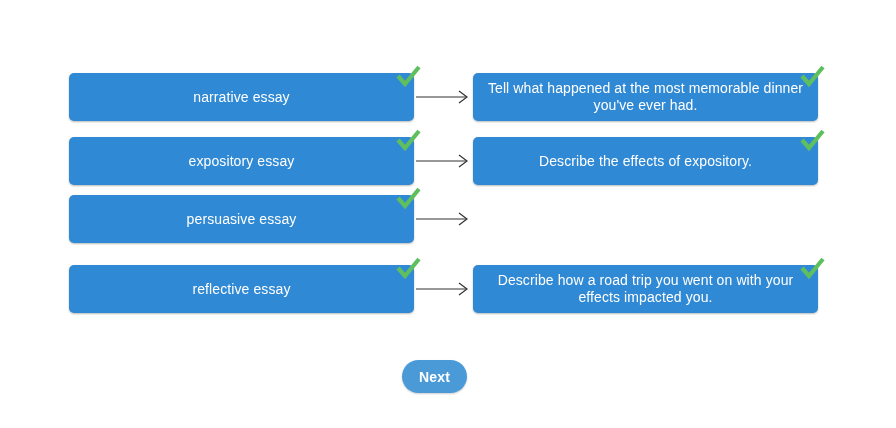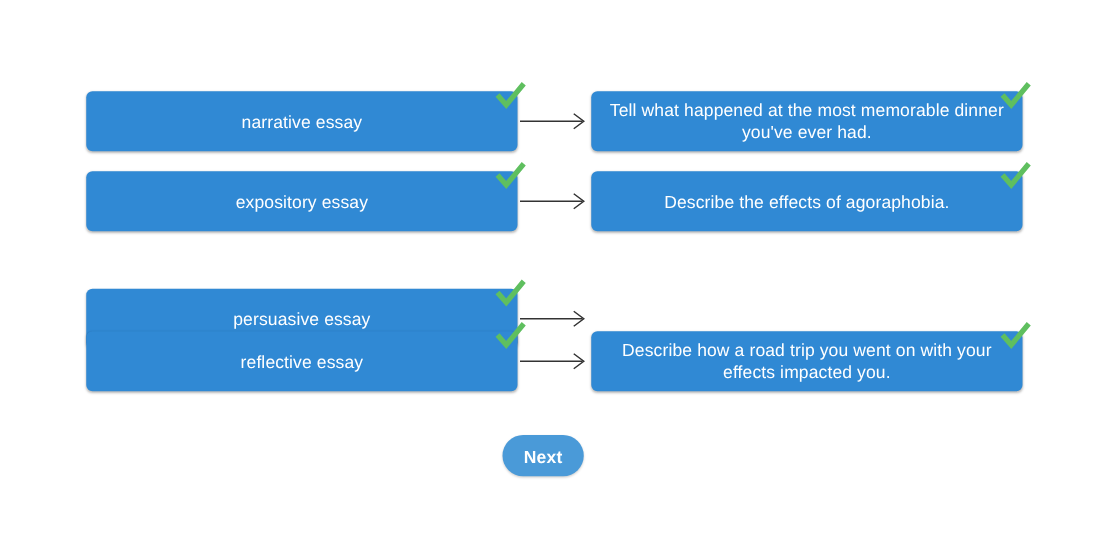--- a/index.html
+++ b/index.html
@@ -24,21 +24,21 @@
   }
 
   .match-row {
     position: absolute;
     left: 0;
     width: 896px;
     height: 48px;
   }
   .match-row.r0 { top: 73px; }
   .match-row.r1 { top: 137px; border-radius: 20px; }
-  .match-row.r2 { top: 195px; margin-top: 36px; }
+  .match-row.r2 { top: 195px; }
   .match-row.r3 { top: 265px; }
 
   .card {
     position: absolute;
     top: 0;
     height: 48px;
     background: #3089d4;
     border-radius: 5px;
     box-shadow: 0 1px 2px rgba(0,0,0,0.28);
     display: flex;
@@ -93,21 +93,21 @@
   }
   .connector svg {
     display: block;
     width: 60px;
     height: 48px;
   }
 
   .next-button {
     position: absolute;
     left: 402px;
-    top: 348px;
+    top: 360px;
     width: 65px;
     height: 33px;
     background: #4a9ad8;
     border: none;
     border-radius: 17px;
     color: #ffffff;
     font-family: "Liberation Sans", sans-serif;
     font-size: 14px;
     font-weight: bold;
     letter-spacing: 0.2px;
@@ -155,21 +155,21 @@
           </svg>
       </span>
     </div>
     <div class="connector">
       <svg viewBox="0 0 60 48">
           <line x1="2" y1="24" x2="52" y2="24" stroke="#333333" stroke-width="1.2"></line>
           <polyline points="45,18 53,24 45,30" fill="none" stroke="#333333" stroke-width="1.2"></polyline>
         </svg>
     </div>
     <div class="card right">
-      <span class="card-text">Describe the effects of agoraphobia.</span>
+      <span class="card-text">Describe the effects of expository.</span>
       <span class="check-icon">
         <svg viewBox="0 0 30 30">
             <path d="M5 14 L12 22 L26 5" fill="none" stroke="#5fbf5f" stroke-width="4.2" stroke-linecap="butt" stroke-linejoin="miter"></path>
           </svg>
       </span>
     </div>
   </div>
 
   <div class="match-row r2">
     <div class="card left">

